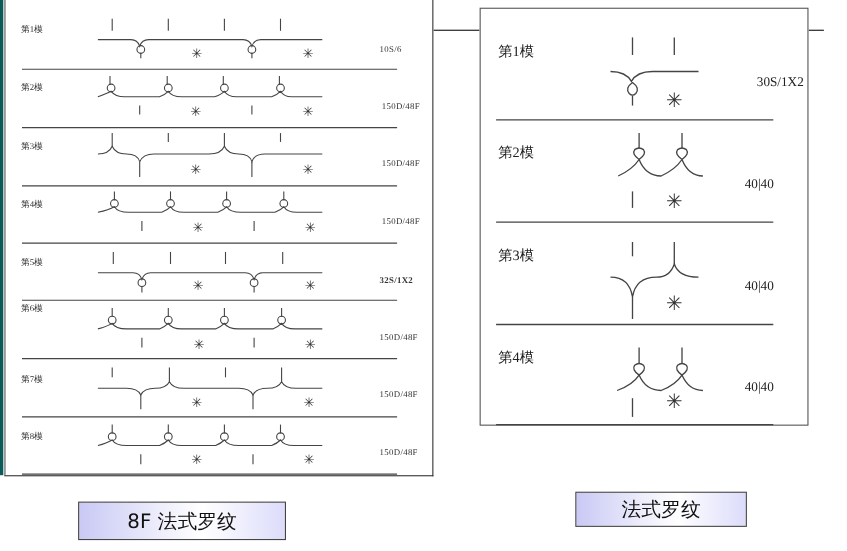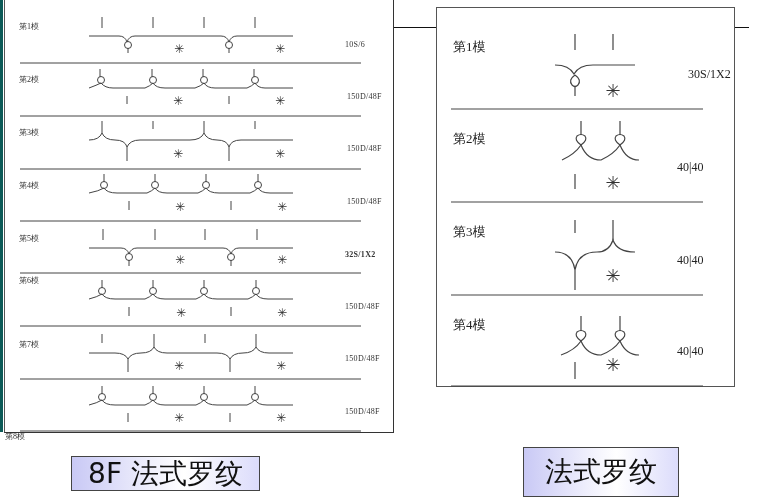--- a/index.html
+++ b/index.html
@@ -12,21 +12,21 @@
   .connector { position:absolute; height:1px; background:#111; }
   .txt { position:absolute; white-space:nowrap; }
   .lbl-l { font-size:8px; color:#333; }
   .yarn-l { font-size:8px; color:#333; letter-spacing:0.3px; }
   .lbl-r { font-size:13px; color:#222; }
   .yarn-r { font-size:12px; color:#222; }
   svg.diag { position:absolute; left:0; top:0; overflow:visible; }
   .caption { position:absolute; border:1px solid #444; box-sizing:border-box;
              background:linear-gradient(90deg,#c9c9f5 0%,#eeeefc 40%,#ffffff 60%,#dcdcfb 100%);
              display:flex; align-items:center; justify-content:center;
-             font-family:"DejaVu Sans", sans-serif; font-size:28px; color:#111; }
+             font-family:"DejaVu Sans", sans-serif; font-size:18px; color:#111; }
 </style>
 </head>
 <body>
 
 <div class="edge-strip"></div>
 
 <div class="connector" style="left:394px;top:27px;width:42px;"></div>
 <div class="connector" style="left:735px;top:27px;width:14px;"></div>
 
 <div class="panel" id="left-panel">
@@ -164,21 +164,21 @@
     </g>
   </svg>
 
   <span class="txt lbl-l" style="left:14px;top:22px;">第1模</span>
   <span class="txt lbl-l" style="left:14px;top:75px;">第2模</span>
   <span class="txt lbl-l" style="left:14px;top:128px;">第3模</span>
   <span class="txt lbl-l" style="left:14px;top:181px;">第4模</span>
   <span class="txt lbl-l" style="left:14px;top:234px;">第5模</span>
   <span class="txt lbl-l" style="left:14px;top:276px;">第6模</span>
   <span class="txt lbl-l" style="left:14px;top:340px;text-align:center;">第7模</span>
-  <span class="txt lbl-l" style="left:0;top:392px;margin-top:40px;">第8模</span>
+  <span class="txt lbl-l" style="left:14px;top:392px;">第8模</span>
 
   <span class="txt yarn-l" style="left:340px;top:41px;">10S/6</span>
   <span class="txt yarn-l" style="left:342px;top:93px;">150D/48F</span>
   <span class="txt yarn-l" style="left:342px;top:145px;">150D/48F</span>
   <span class="txt yarn-l" style="left:342px;top:198px;">150D/48F</span>
   <span class="txt yarn-l" style="left:340px;top:251px;font-weight:bold;">32S/1X2</span>
   <span class="txt yarn-l" style="left:340px;top:303px;">150D/48F</span>
   <span class="txt yarn-l" style="left:340px;top:355px;">150D/48F</span>
   <span class="txt yarn-l" style="left:340px;top:408px;">150D/48F</span>
 </div>
@@ -229,13 +229,13 @@
   <span class="txt lbl-r" style="left:16px;top:215px;">第3模</span>
   <span class="txt lbl-r" style="left:16px;top:308px;">第4模</span>
 
   <span class="txt yarn-r" style="left:251px;top:59px;">30S/1X2</span>
   <span class="txt yarn-r" style="left:240px;top:152px;">40|40</span>
   <span class="txt yarn-r" style="left:240px;top:245px;">40|40</span>
   <span class="txt yarn-r" style="left:240px;top:336px;">40|40</span>
 </div>
 
 <div class="caption" style="left:71px;top:456px;width:189px;height:35px;">8F 法式罗纹</div>
-<div class="caption" style="left:523px;top:447px;width:156px;height:50px;">法式罗纹</div>
+<div class="caption" style="left:523px;top:447px;width:156px;height:32px;">法式罗纹</div>
 
 </body></html>

